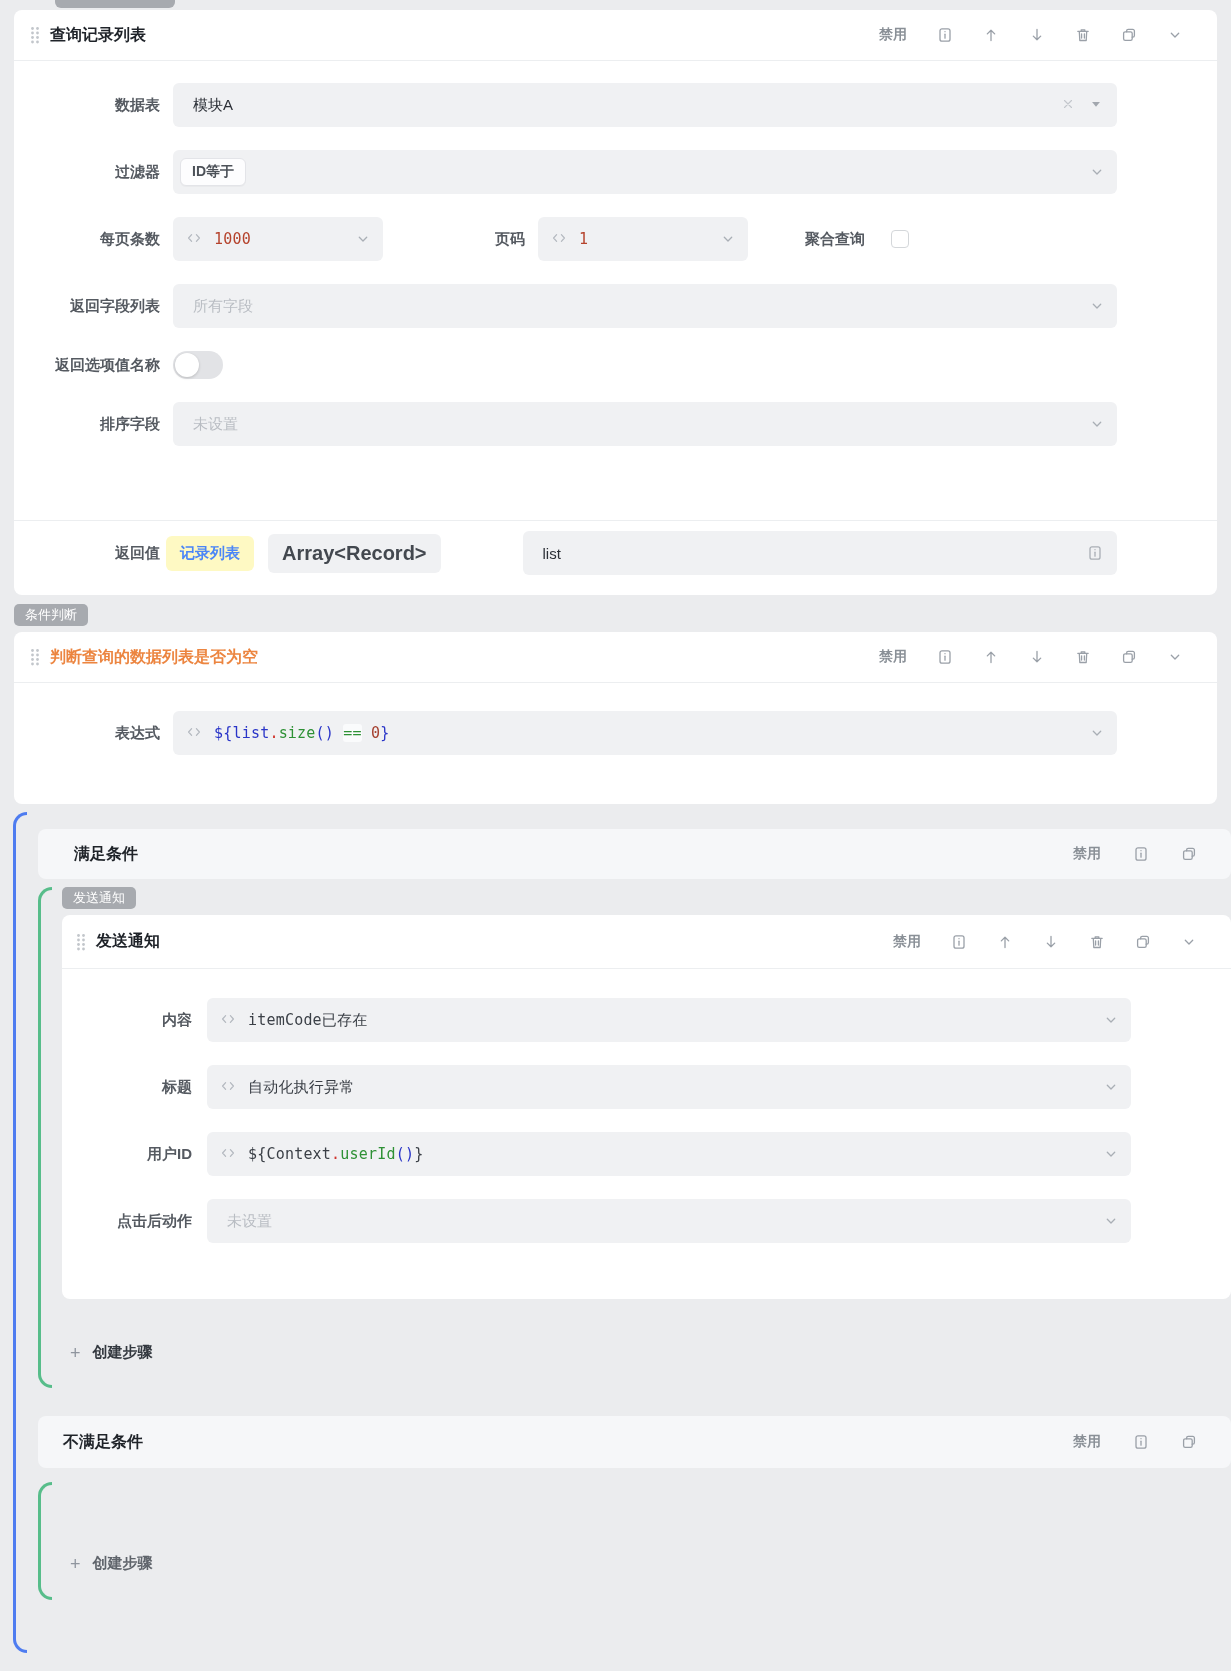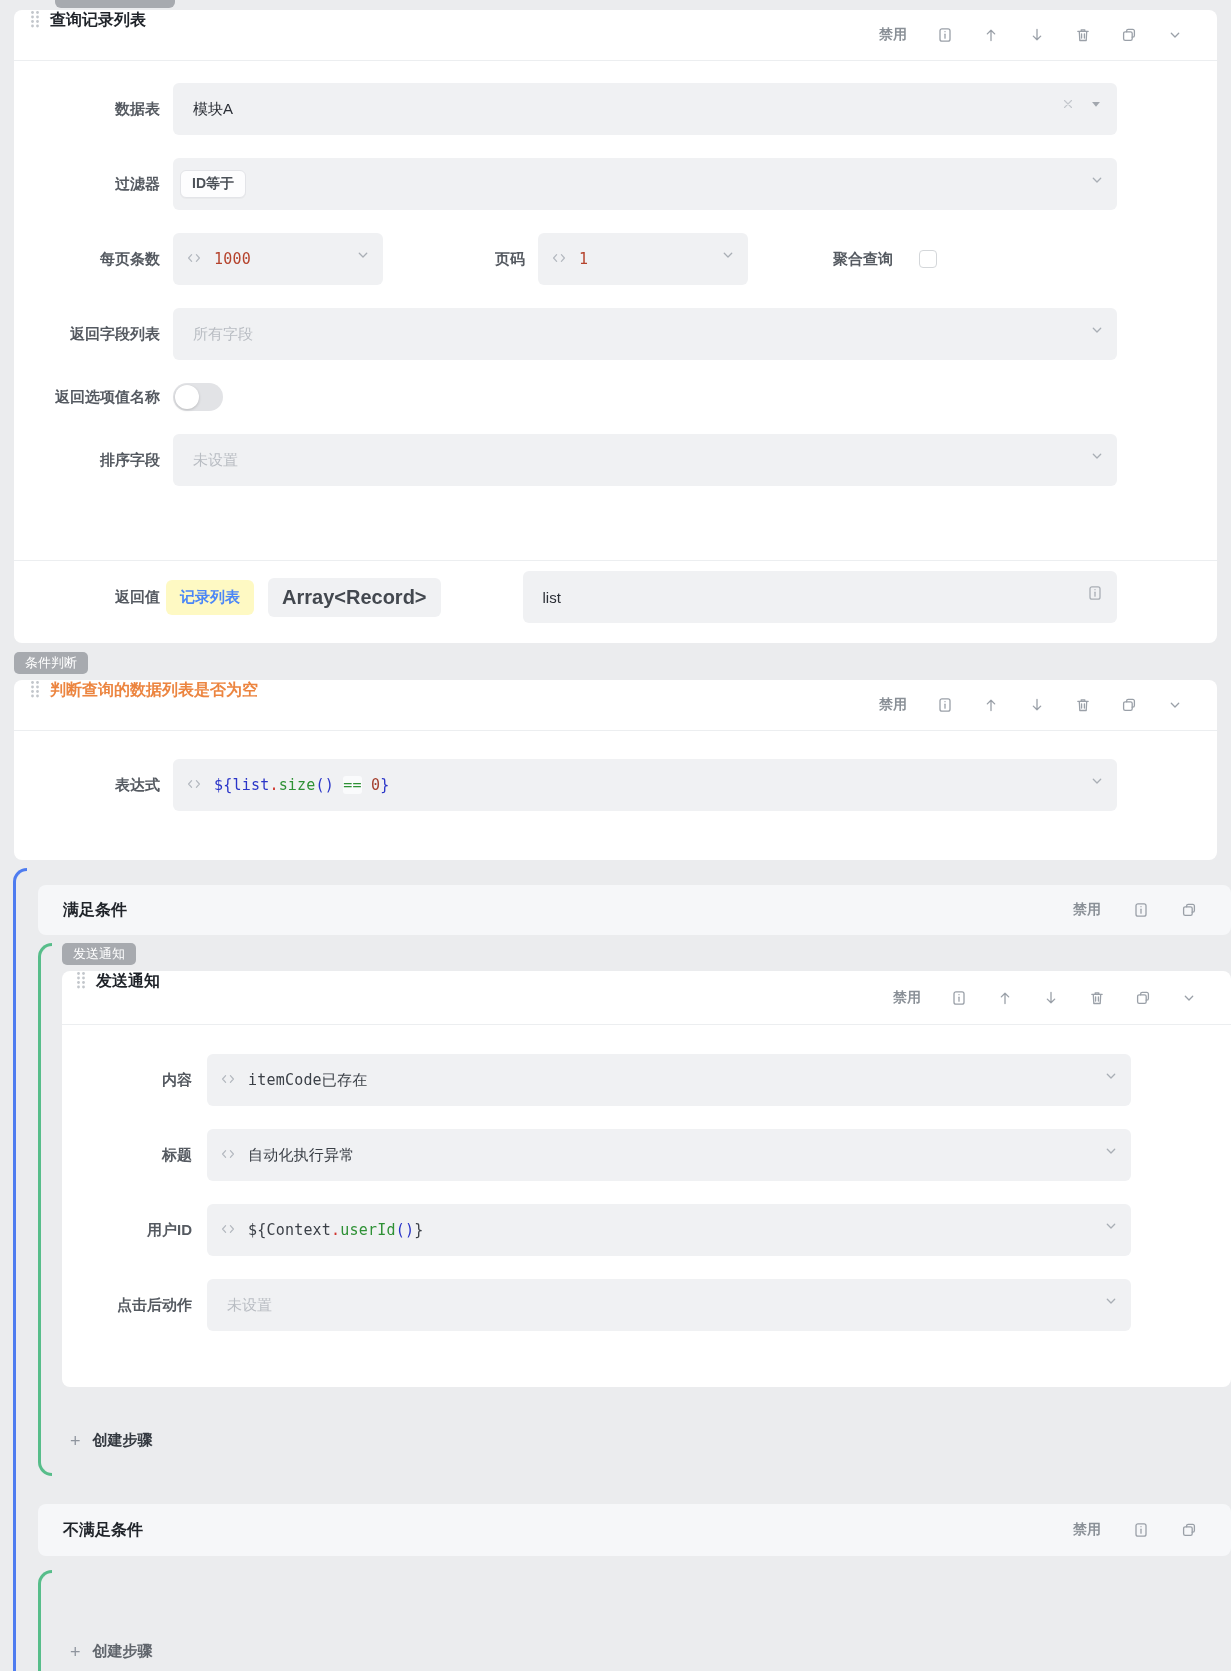--- a/index.html
+++ b/index.html
@@ -4,41 +4,41 @@
 <style>
   html,body{margin:0;padding:0;}
   body{
     width:1231px;height:1671px;overflow:hidden;position:relative;
     background:#ebecee;
     font-family:"Liberation Sans","DejaVu Sans",sans-serif;
     color:#2b2f36;
   }
   
   .card{background:#fff;border-radius:8px;margin:0 14px;}
-  .card-hd{height:50px;display:flex;padding:0 34px 0 16px;}
+  .card-hd{height:50px;display:flex;align-items:center;padding:0 34px 0 16px;}
   .hd-title{font-size:16px;font-weight:bold;color:#1f2329;margin-left:10px;}
   .t-orange{color:#ec8540;}
   .divider{height:1px;background:#eceef0;}
   
   .toolbar{margin-left:auto;display:flex;align-items:center;gap:30px;}
   .toolbar.mini{gap:32px;}
   .tb-disable{font-size:14px;font-weight:bold;color:#8a9097;cursor:pointer;}
   .tbtn{width:16px;height:16px;display:flex;align-items:center;justify-content:center;cursor:pointer;}
   .ic{width:16px;height:16px;stroke:#9aa0a8;fill:none;stroke-width:1.3;stroke-linecap:round;stroke-linejoin:round;}
   .ic-sm{width:14px;height:14px;}
   
   .drag{width:10px;height:18px;cursor:grab;flex:none;}
   
   .body1{padding:22px 0 0 0;}
   .row{display:flex;align-items:center;margin:0 100px 23px 0;}
   .lbl{width:146px;flex:none;text-align:right;margin-right:13px;
        font-size:15px;font-weight:bold;color:#555a61;}
   .lbl-n{width:130px;flex:none;text-align:right;margin-right:15px;
        font-size:15px;font-weight:bold;color:#555a61;}
-  .input{position:relative;flex:1;height:52px;background:#f0f1f3;border-radius:6px;
+  .input{position:relative;flex:1;height:44px;background:#f0f1f3;border-radius:6px;
          display:flex;align-items:center;padding:0 36px 0 20px;box-sizing:border-box;
          font-size:15px;cursor:pointer;}
   .input.code-input{padding-left:0;}
   .w210{flex:none;width:210px;}
   .ival{color:#2b2f36;}
   .ph{color:#b9bdc3;}
   .chev{position:absolute;right:12px;top:14px;}
   .code-ic{margin:0 12px 0 13px;flex:none;}
   .code{font-family:"DejaVu Sans Mono",monospace;font-size:15px;letter-spacing:.2px;}
   .code-plain{color:#3a3f46;}
@@ -46,21 +46,21 @@
   
   .sel-icons{position:absolute;right:14px;top:0;height:44px;display:flex;align-items:center;gap:14px;}
   
   .chip{background:#fdfdfe;border:1px solid #e3e4e8;border-radius:6px;
         padding:4px 11px;font-size:14px;font-weight:bold;color:#4c5158;
         box-shadow:0 1px 1px rgba(0,0,0,.03);}
   .input.chip-host{padding-left:7px;}
   
   .cb{width:18px;height:18px;border:1.5px solid #d4d7da;border-radius:4px;background:#fff;
       box-sizing:border-box;cursor:pointer;flex:none;}
-  .agg-lbl{margin-left:85px;font-size:15px;font-weight:bold;color:#555a61;}
+  .agg-lbl{margin-left:57px;font-size:15px;font-weight:bold;color:#555a61;}
   .agg-cb{margin-left:26px;}
   .lbl2{width:142px;}
   .toggle{width:50px;height:28px;border-radius:14px;background:#e2e3e6;position:relative;cursor:pointer;flex:none;}
   .knob{position:absolute;left:2px;top:2px;width:24px;height:24px;border-radius:50%;background:#fff;
         box-shadow:0 1px 3px rgba(0,0,0,.18);}
   
   .gap74{height:74px;}
   .rv-row{display:flex;align-items:center;margin:10px 100px 10px 0;}
   .tag-blue{background:#fef9c3;color:#4b86f7;font-weight:bold;font-size:15px;
             border-radius:6px;padding:8px 14px;margin-left:6px;flex:none;}
@@ -320,21 +320,21 @@
             </svg></span>
       </div>
     </div>
   </div>
 </div>
 
 <div class="branch-group">
   <div class="bracket blue"></div>
 
   <div class="branch-hd">
-    <span class="hd-title" style="margin-left:0;">满足条件</span>
+    <span class="hd-title" style="margin-left:11px;">满足条件</span>
     <div class="toolbar mini">
       <span class="tb-disable">禁用</span>
       <span class="tbtn">
           <svg class="ic" viewBox="0 0 16 16">
             <rect x="3" y="1.8" width="10" height="12.4" rx="2"></rect>
             <line x1="8" y1="7.2" x2="8" y2="11.2"></line>
             <line x1="8" y1="4.6" x2="8" y2="4.7"></line>
           </svg>
         </span>
       <span class="tbtn">

